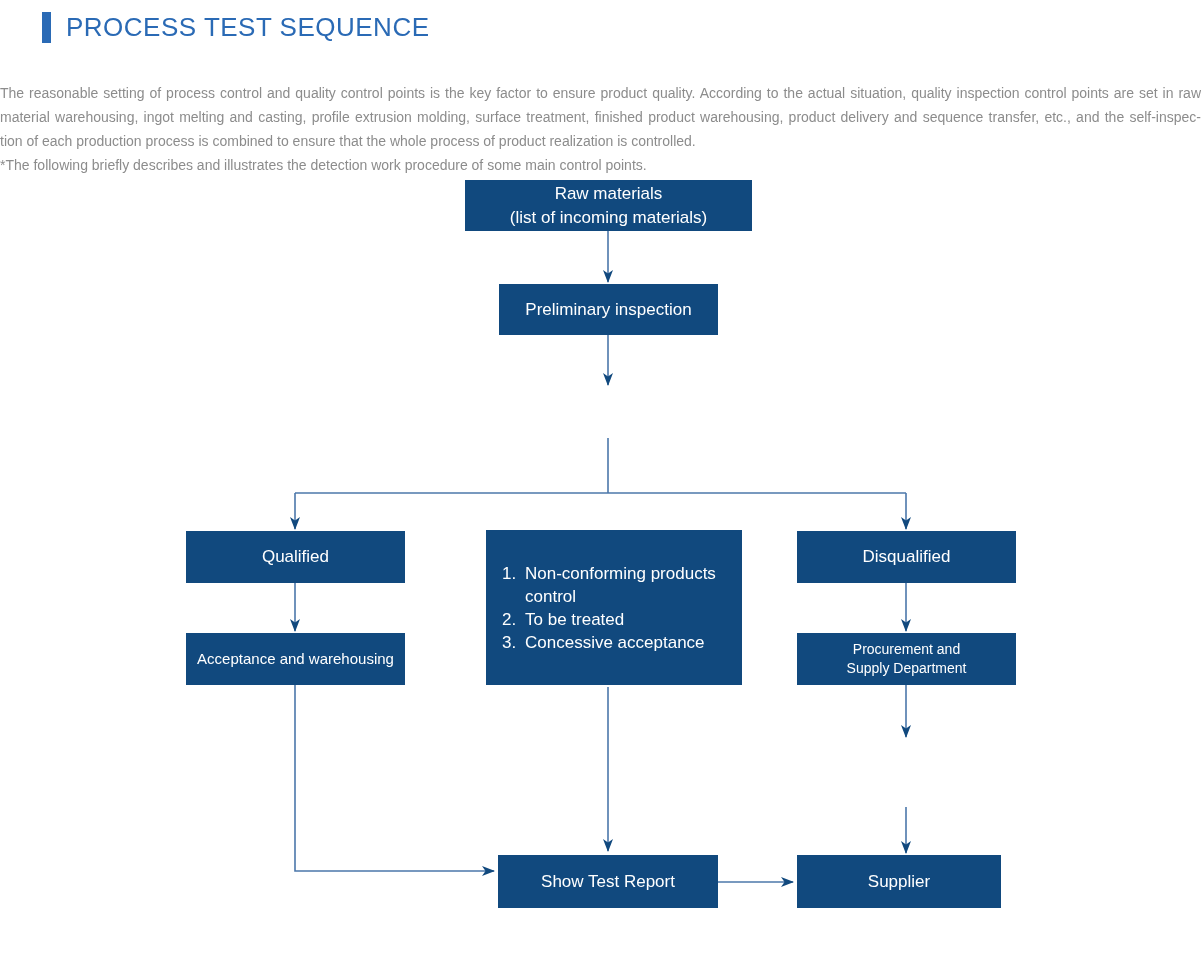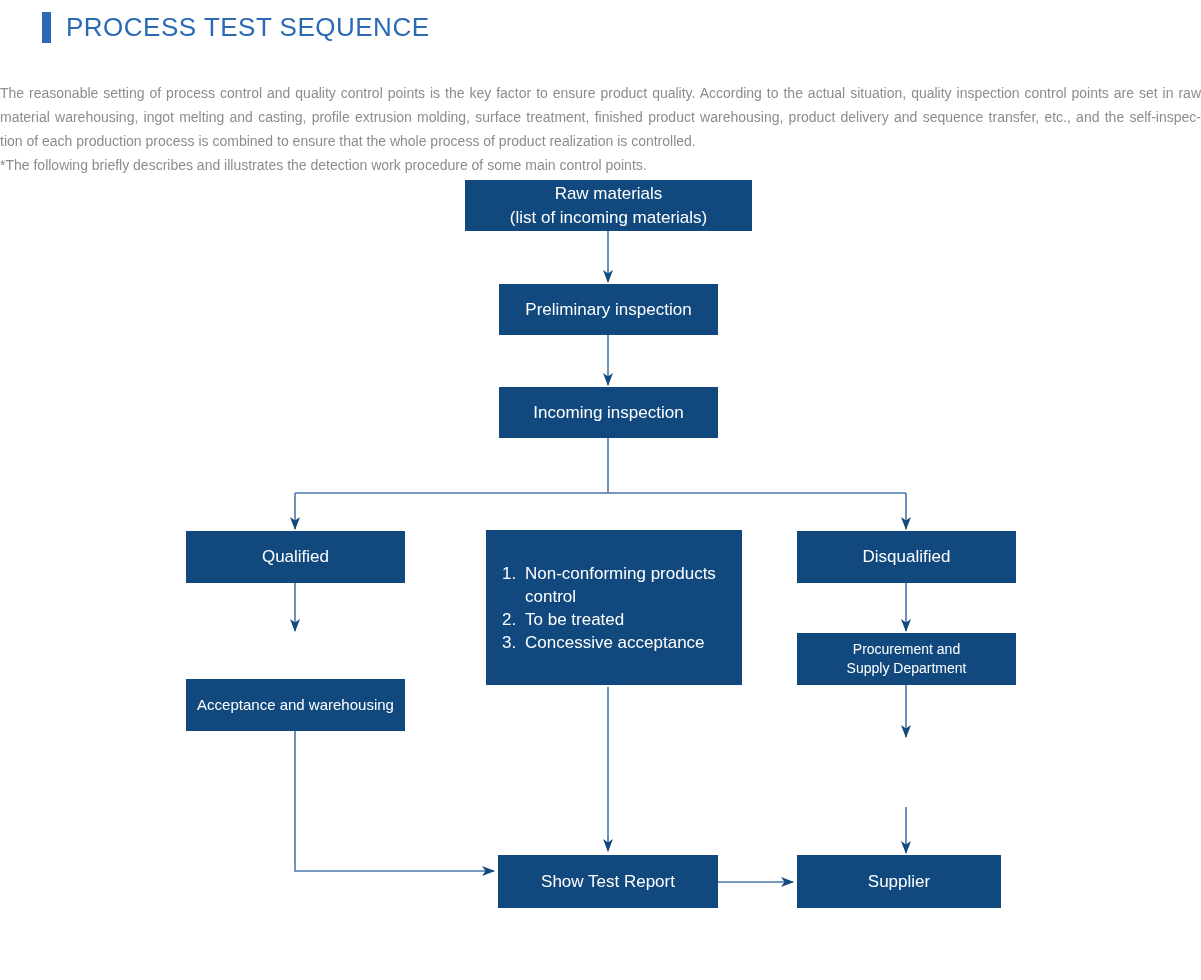--- a/index.html
+++ b/index.html
@@ -89,23 +89,20 @@
 
   <div class="node" style="left:465px;top:20px;width:287px;height:51px;">
     <span>Raw materials</span>
     <span>(list of incoming materials)</span>
   </div>
 
   <div class="node" style="left:499px;top:124px;width:219px;height:51px;">
     <span>Preliminary inspection</span>
   </div>
 
-  <div class="node" style="left:499px;top:227px;width:219px;height:51px;">
-    <span>Incoming inspection</span>
-  </div>
 
   <div class="node" style="left:186px;top:371px;width:219px;height:52px;">
     <span>Qualified</span>
   </div>
 
   <div class="node listbox" style="left:486px;top:370px;width:256px;height:155px;">
     <div class="list-row">
       <span class="list-num">1.</span>
       <span class="list-text">Non-conforming products control</span>
     </div>
@@ -116,21 +113,21 @@
     <div class="list-row">
       <span class="list-num">3.</span>
       <span class="list-text">Concessive acceptance</span>
     </div>
   </div>
 
   <div class="node" style="left:797px;top:371px;width:219px;height:52px;text-align:right;">
     <span>Disqualified</span>
   </div>
 
-  <div class="node small" style="left:186px;top:473px;width:219px;height:52px;margin-top:46px;">
+  <div class="node small" style="left:186px;top:473px;width:219px;height:52px;">
     <span>Acceptance and warehousing</span>
   </div>
 
   <div class="node smaller" style="left:797px;top:473px;width:219px;height:52px;">
     <span>Procurement and</span>
     <span>Supply Department</span>
   </div>
 
 
   <div class="node" style="left:498px;top:695px;width:220px;height:53px;">

